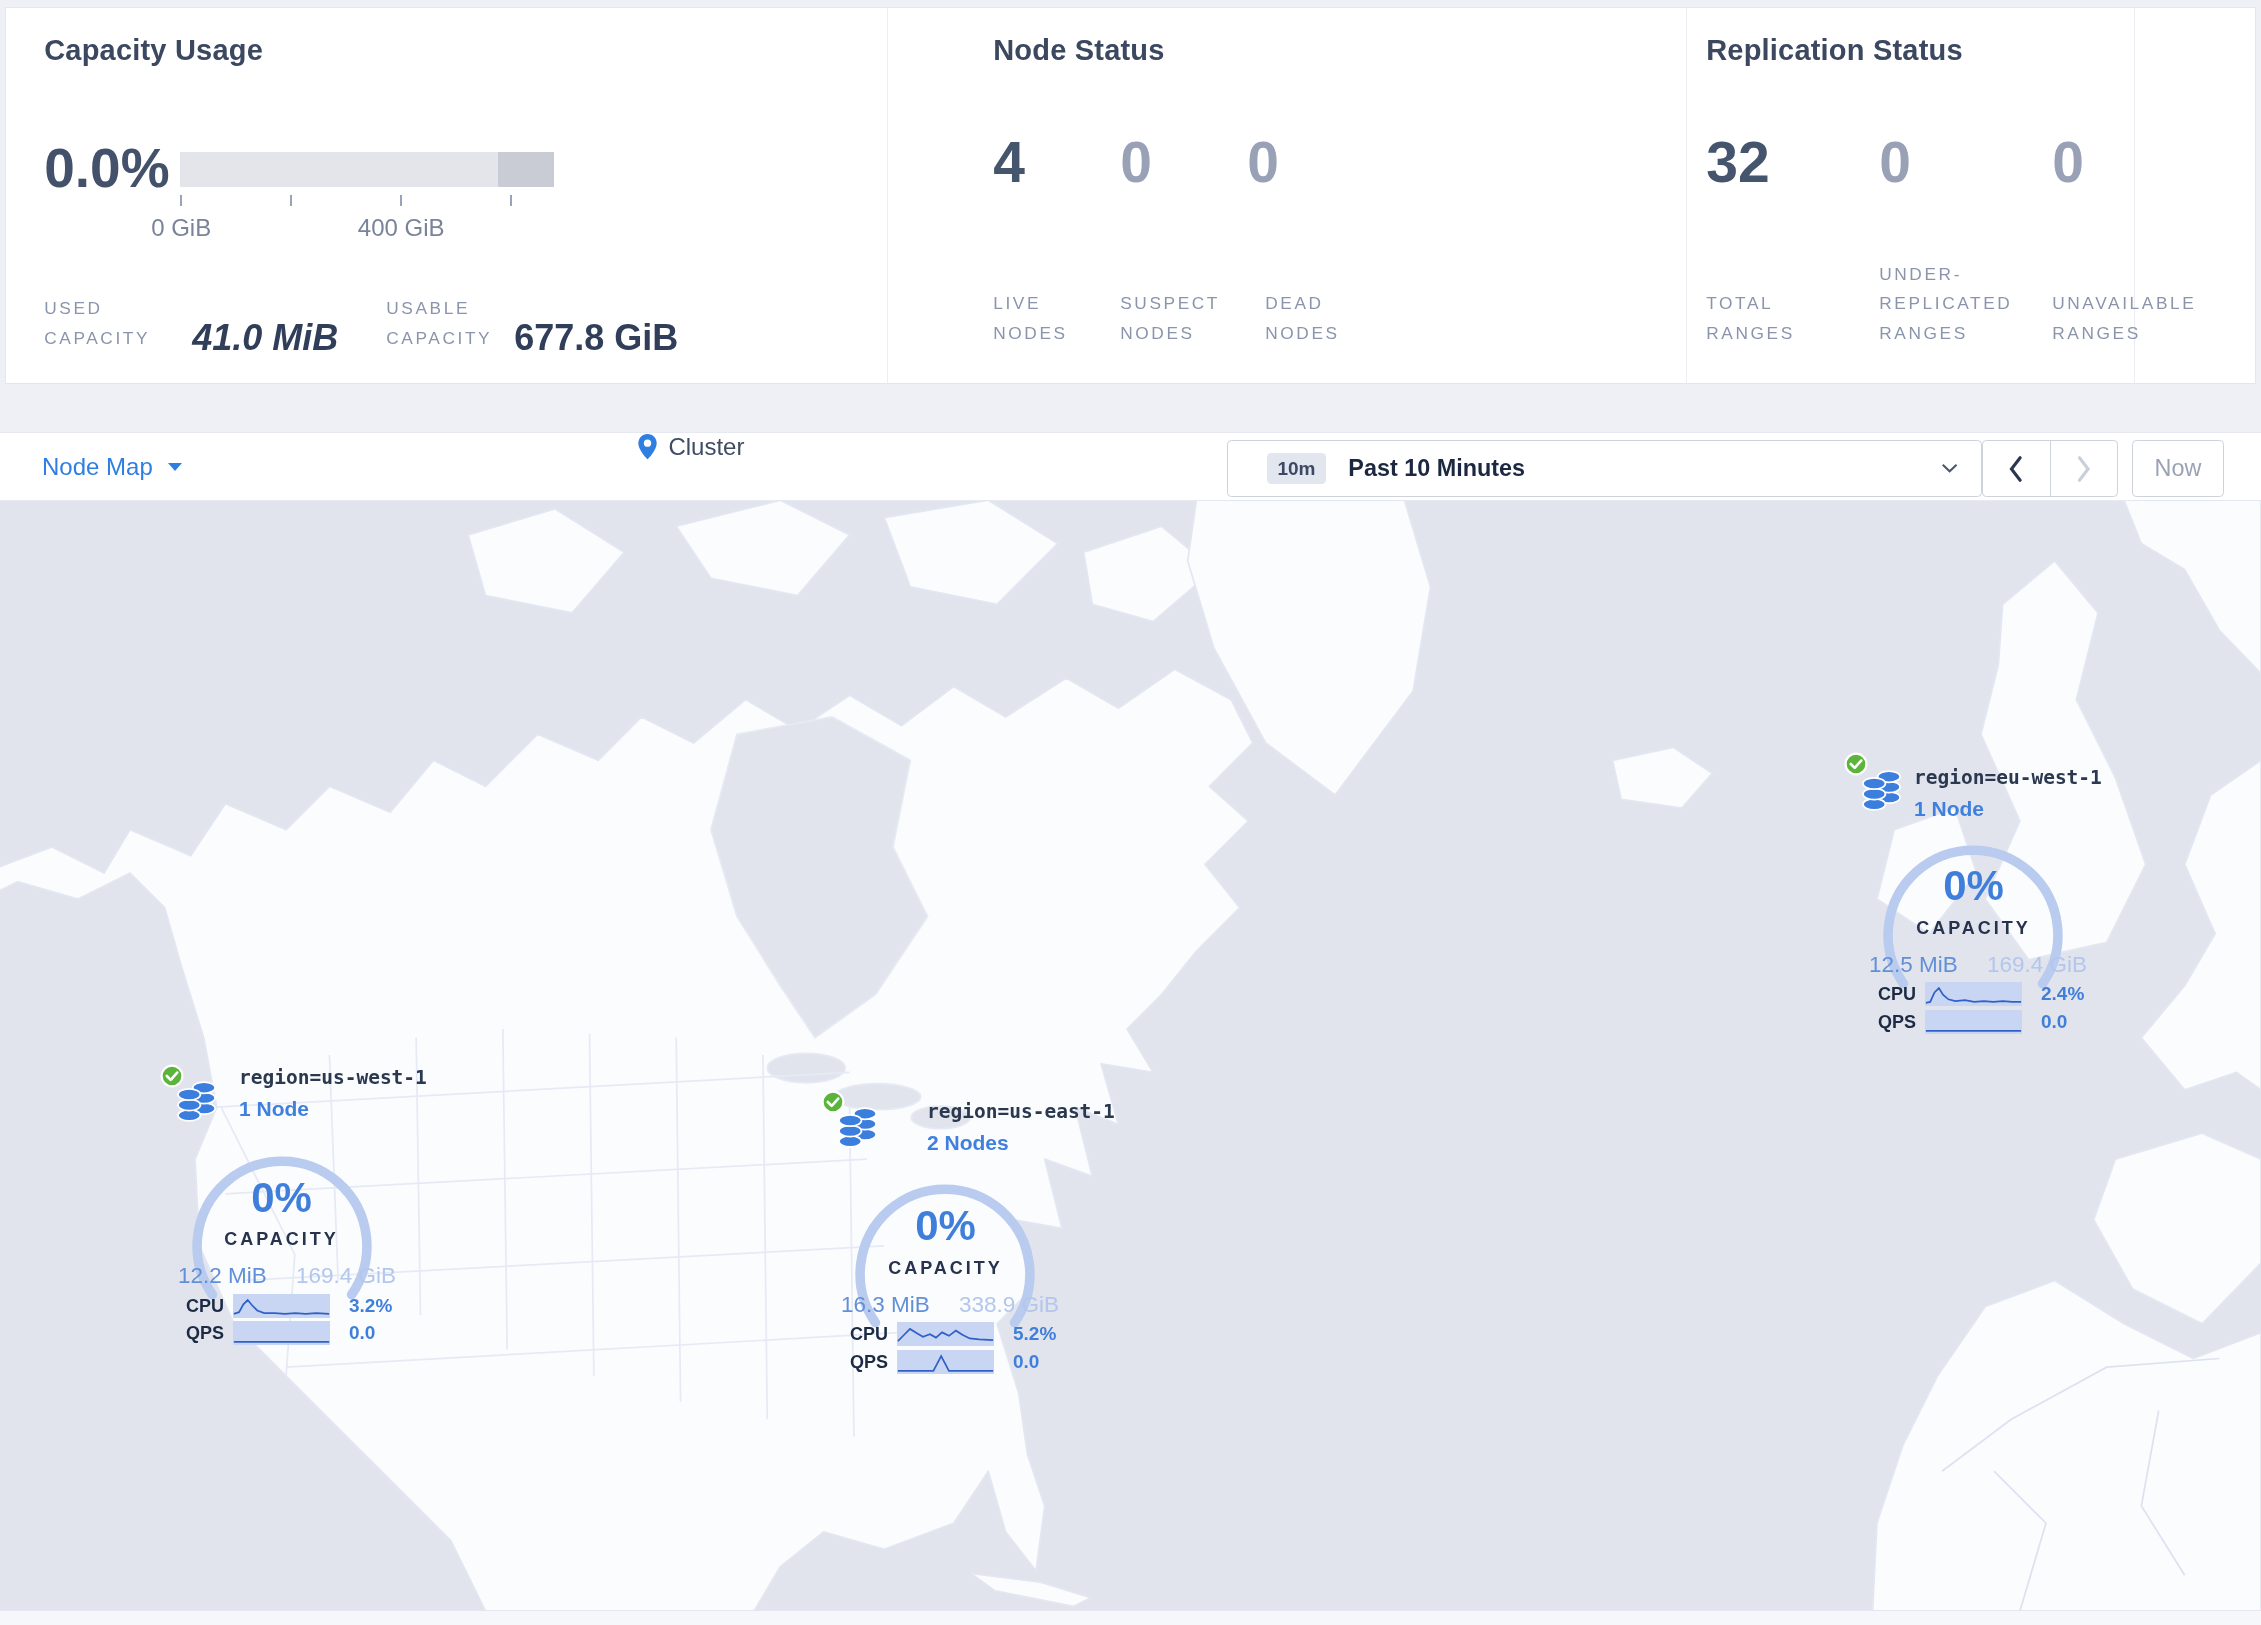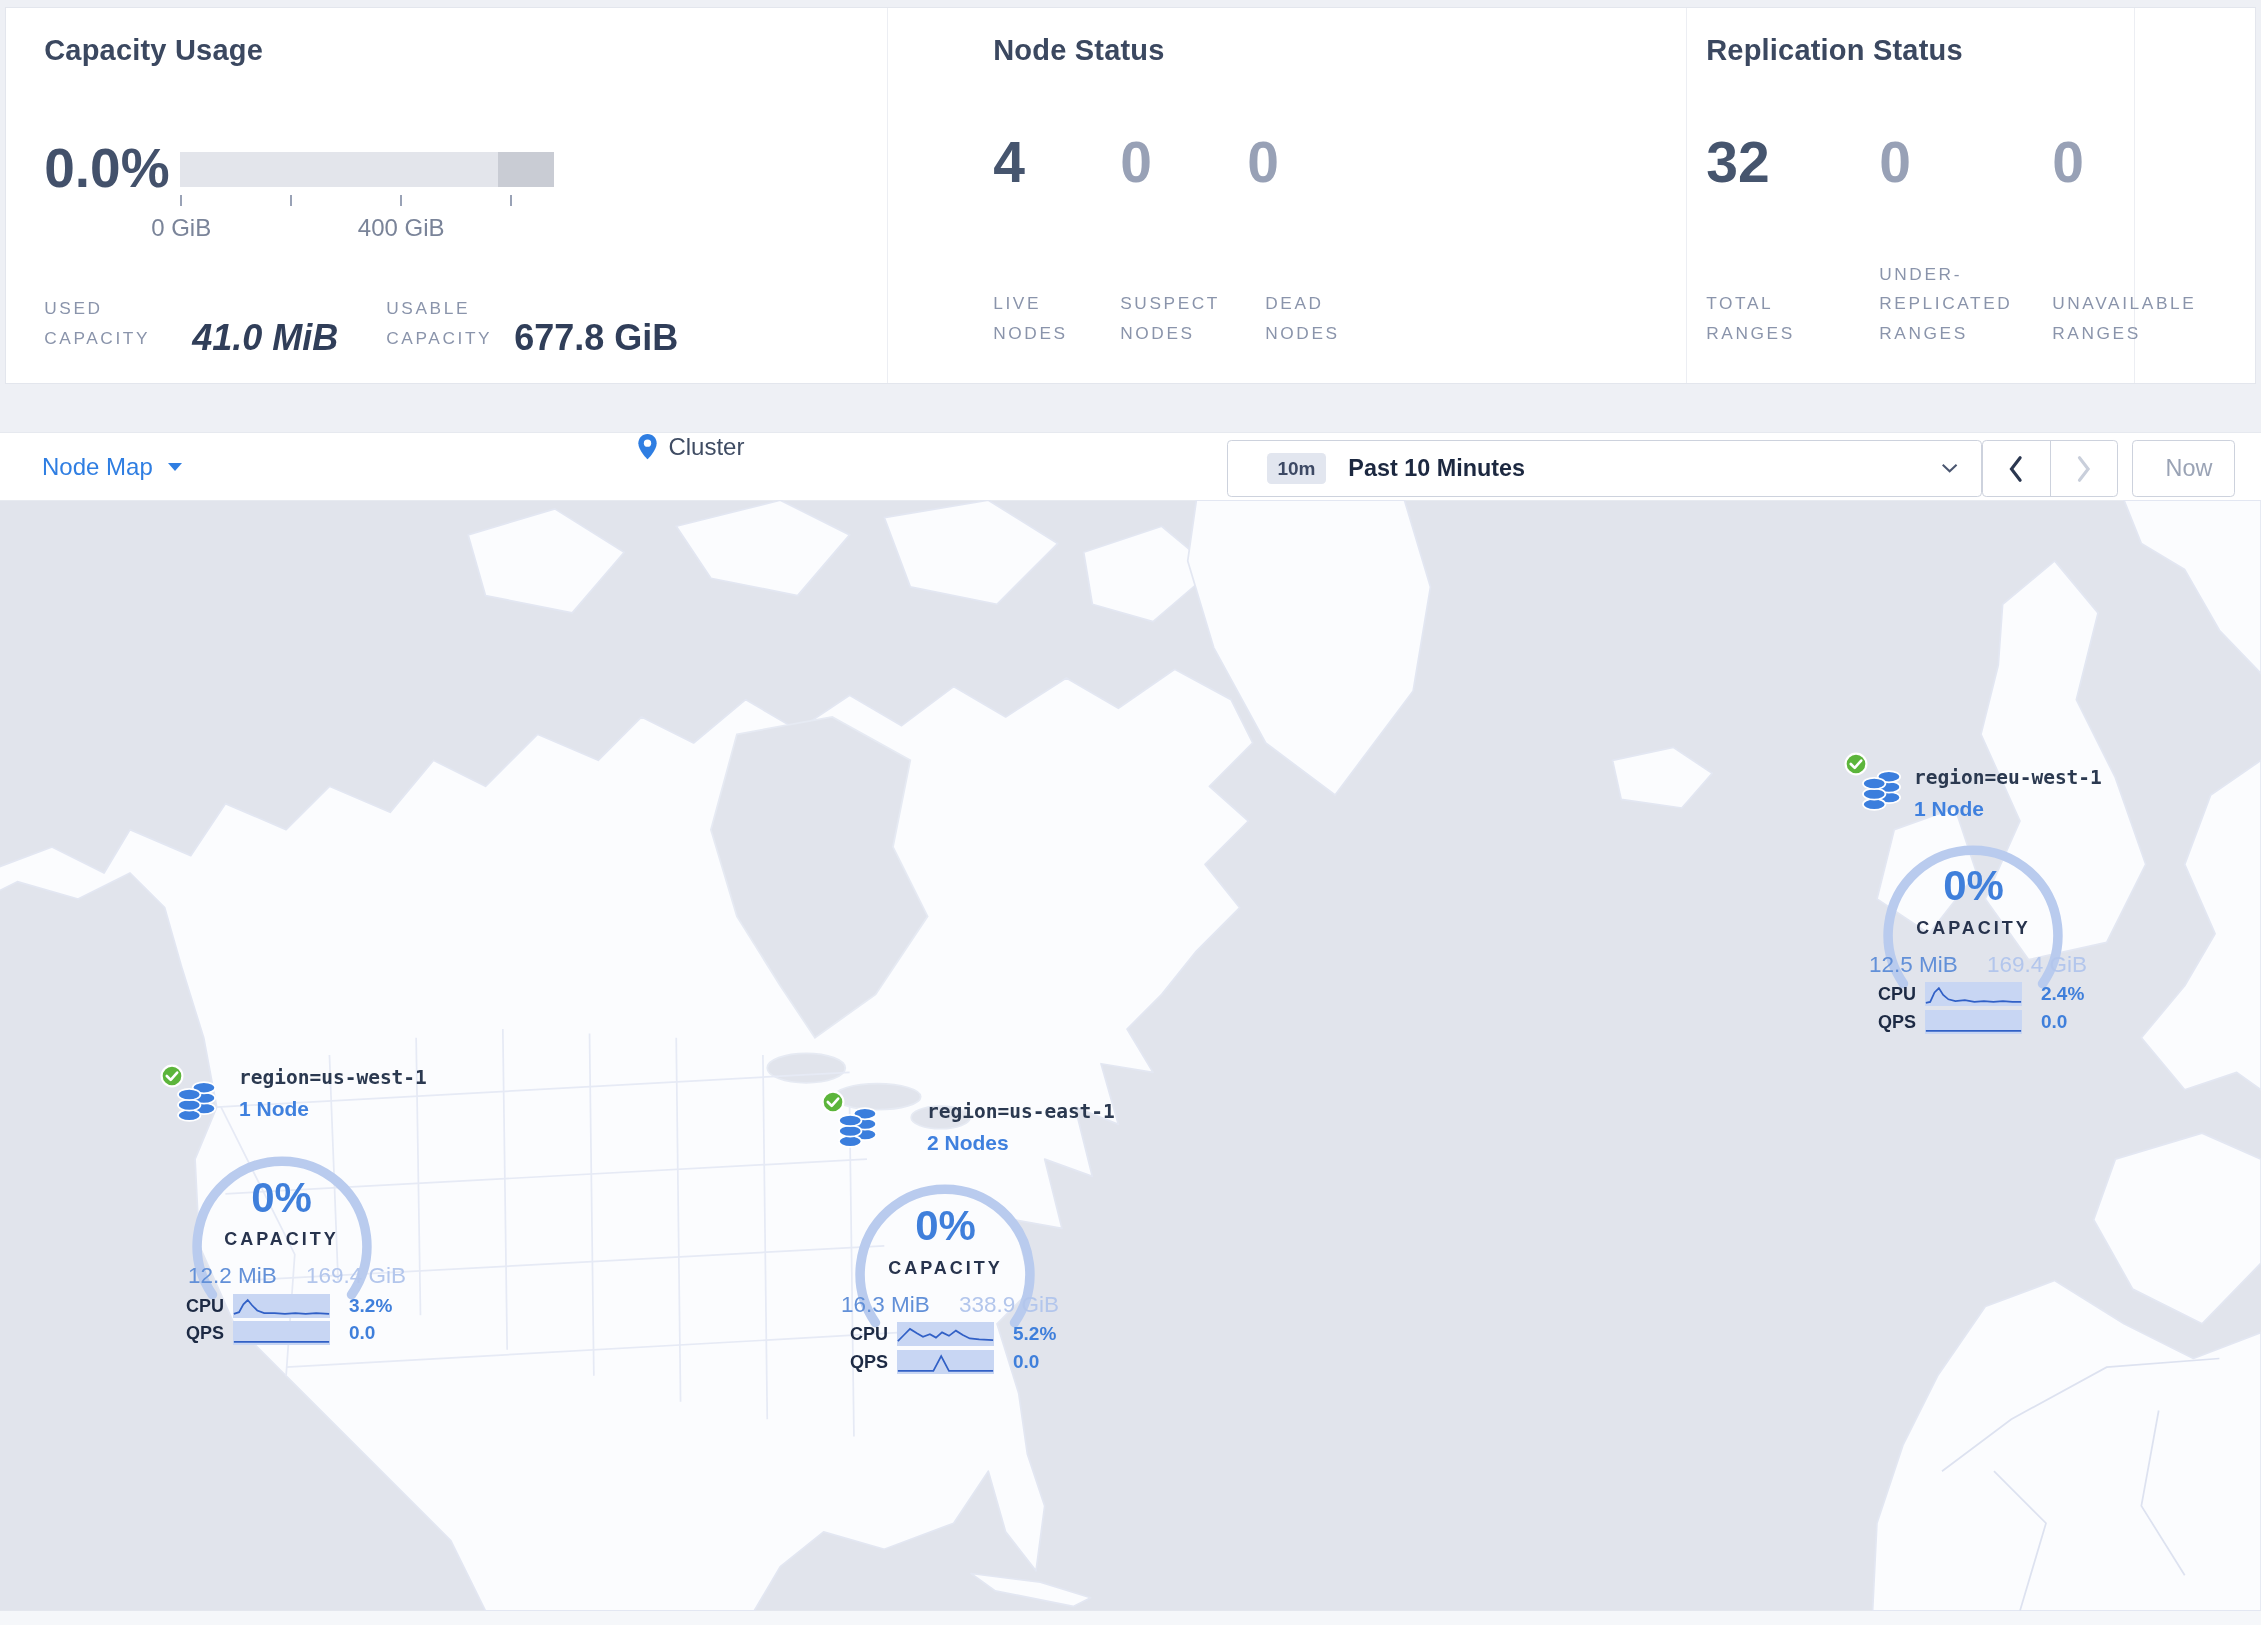--- a/index.html
+++ b/index.html
@@ -41,21 +41,21 @@
   .time-badge{margin-left:19px;background:#e2e6ef;border-radius:4.3px;padding:4.3px 10.4px;
               font-size:19px;font-weight:bold;color:#3d4964;}
   .time-label{margin-left:22.5px;font-size:23.4px;font-weight:bold;color:#1c2840;flex:1;}
   .time-chevron{margin-right:22.5px;}
   .arrow-group{position:absolute;left:1982px;top:7px;width:134px;height:55px;background:#fff;
                border:0.9px solid #cdd2dd;border-radius:4.3px;display:flex;}
   .arrow-btn{flex:1;display:flex;align-items:center;justify-content:center;cursor:pointer;}
   .arrow-btn:first-child{border-right:0.9px solid #cdd2dd;}
   .now-btn{position:absolute;left:2132px;top:7px;width:90px;height:55px;background:#fff;
            border:0.9px solid #cdd2dd;border-radius:4.3px;display:flex;align-items:center;
-           justify-content:center;font-size:23.4px;color:#9aa3b5;cursor:pointer;padding-left:11px;}
+           justify-content:center;font-size:23.4px;color:#9aa3b5;cursor:pointer;}
   
   .map-wrap{position:absolute;left:0;top:500px;width:2261px;height:1111px;}
   .footer-strip{position:absolute;left:0;top:1611px;width:2261px;height:14.7px;background:#f5f7fa;}
   
   .marker{position:absolute;left:0;top:0;width:0;height:0;}
   .abs{position:absolute;}
   .region-label{font-family:"DejaVu Sans Mono",monospace;font-size:19.5px;font-weight:bold;
                 color:#2b3950;white-space:nowrap;line-height:26px;}
   .nodes-label{font-size:21px;font-weight:bold;color:#3f80de;white-space:nowrap;margin-top:6px;}
   .donut-pct{width:243px;text-align:center;font-size:42px;font-weight:bold;color:#3f7fdb;line-height:42px;}
@@ -258,21 +258,21 @@
     </svg>
     <div class="abs" style="left:239px;top:1065px;">
       <div class="region-label">region=us-west-1</div>
       <div class="nodes-label">1 Node</div>
     </div>
     <svg class="abs" style="left:185px;top:1149px;" width="194" height="194" viewBox="0 0 224 224">
       <path d="M 31.7 168.2 A 98 98 0 1 1 192.3 168.2" fill="none" stroke="#b9cbee" stroke-width="11" stroke-linecap="round"></path>
     </svg>
     <div class="abs donut-pct" style="left:160px;top:1177px;">0%</div>
     <div class="abs donut-cap" style="left:160px;top:1229px;">CAPACITY</div>
-    <div class="abs donut-vals" style="left:188px;top:1263px;">
+    <div class="abs donut-vals" style="left:178px;top:1263px;">
       <span class="v-used">12.2 MiB</span>
       <span class="v-total">169.4 GiB</span>
     </div>
     <div class="abs spark-row" style="left:186px;top:1293px;">
       <span class="spark-label">CPU</span>
       <span class="spark-box">
         <svg width="97" height="23.4" viewBox="0 0 112 27">
             <polyline points="1,23 7,21 12,12 17,7 22,13 28,19 36,22 48,22 60,23 72,22 84,23 96,22 111,23" fill="none" stroke="#3160c6" stroke-width="2"></polyline>
           </svg>
       </span>

